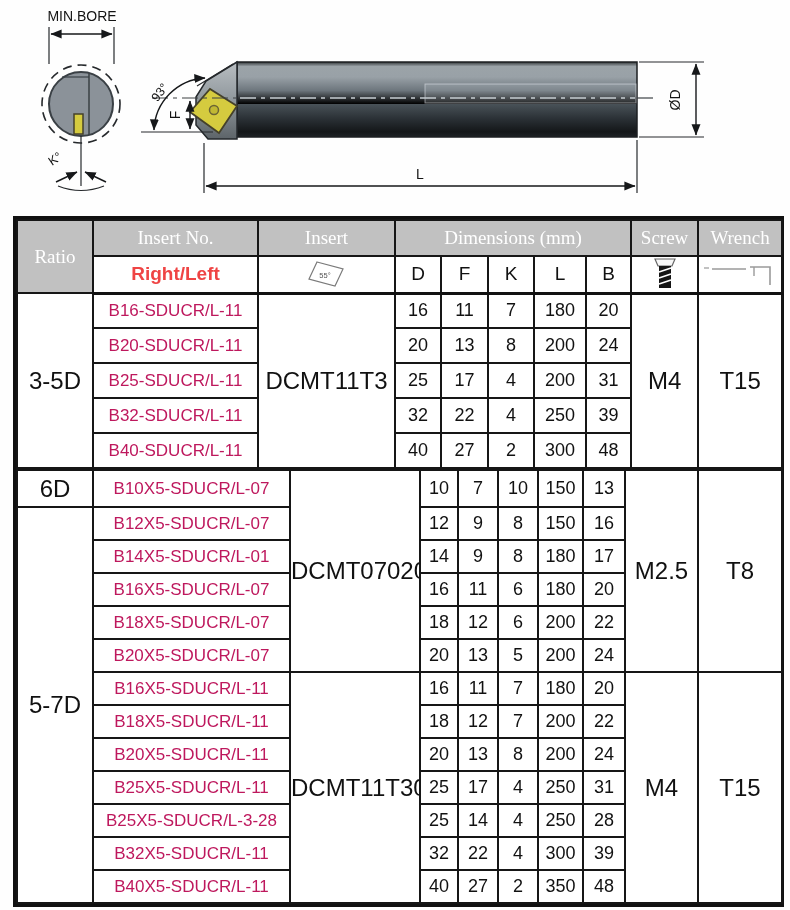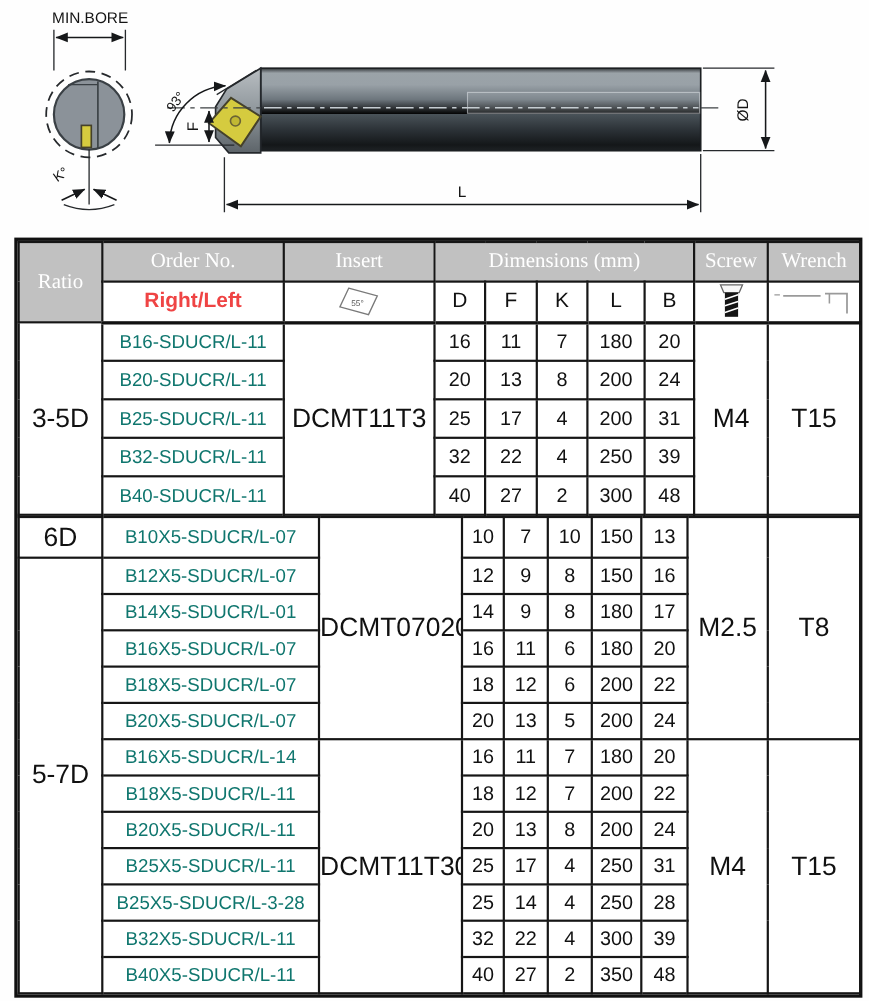--- a/index.html
+++ b/index.html
@@ -26,21 +26,21 @@
        padding: 0; overflow: hidden; white-space: nowrap; }
   tr.h1 { height: 36px; font-family: Liberation Serif, serif; }
   tr.h2 { height: 37px; }
   tr.h2 td { border-bottom: 3px solid #111; }
   tr.r  { height: 35px; }
   tr.r6d{ height: 37px; }
   tr.rb { height: 33px; }
   td.hdr { background: #c1c1c1; color: #fff; font-size: 19px; font-weight: 400; }
   td.rl  { font-size: 19px; font-weight: 700; color: #ef4444; }
   td.dimh{ font-size: 19px; font-weight: 400; color: #111; }
-  td.ord { font-size: 17px; color: #0f766e; margin-left: 25px; }
+  td.ord { font-size: 17px; color: #be185d; margin-left: 25px; }
   td.dimv{ font-size: 18px; color: #111; }
   td.big { font-size: 24px; color: #111; }
   td.icon-cell { background: #fff; }
   .icon-svg { display: block; margin: 0 auto; }
 </style>
 </head>
 <body>
 
 <svg class="drawing" width="790" height="212" viewBox="0 0 790 212">
   <defs>
@@ -119,21 +119,21 @@
         <col style="width:47px">
         <col style="width:46px">
       <col style="width:52px">
         <col style="width:45px">
         <col style="width:67px">
         <col style="width:84px">
     </colgroup>
     <tbody>
         <tr class="h1">
       <td class="hdr" rowspan="2">Ratio</td>
-      <td class="hdr">Order No.</td>
+      <td class="hdr">Insert No.</td>
       <td class="hdr">Insert</td>
       <td class="hdr" colspan="5">Dimensions (mm)</td>
       <td class="hdr">Screw</td>
       <td class="hdr">Wrench</td>
     </tr>
     <tr class="h2">
       <td class="rl">Right/Left</td>
       <td class="icon-cell">
         <svg class="icon-svg" width="60" height="30" viewBox="0 0 60 30">
           <polygon points="20,3 46,10 38,27 12,20" fill="none" stroke="#7a7a7a" stroke-width="1.2"></polygon>
@@ -271,21 +271,21 @@
     </tr>
     <tr class="rb">
       <td class="ord">B20X5-SDUCR/L-07</td>
       <td class="dimv">20</td>
       <td class="dimv">13</td>
       <td class="dimv">5</td>
       <td class="dimv">200</td>
       <td class="dimv">24</td>
     </tr>
     <tr class="rb">
-      <td class="ord">B16X5-SDUCR/L-14</td>
+      <td class="ord">B16X5-SDUCR/L-11</td>
       <td class="big" rowspan="7">DCMT11T304</td>
       <td class="dimv">16</td>
       <td class="dimv">11</td>
       <td class="dimv">7</td>
       <td class="dimv">180</td>
       <td class="dimv">20</td>
       <td class="big" rowspan="7">M4</td>
       <td class="big" rowspan="7">T15</td>
     </tr>
     <tr class="rb">

